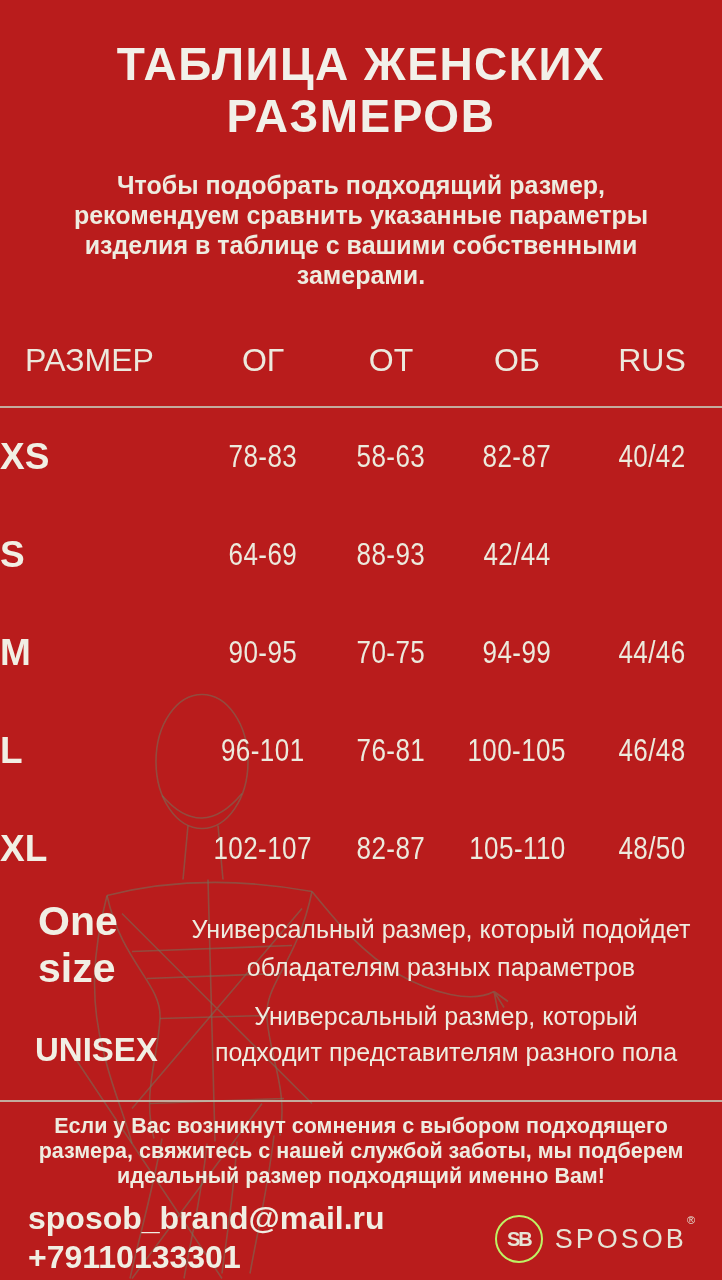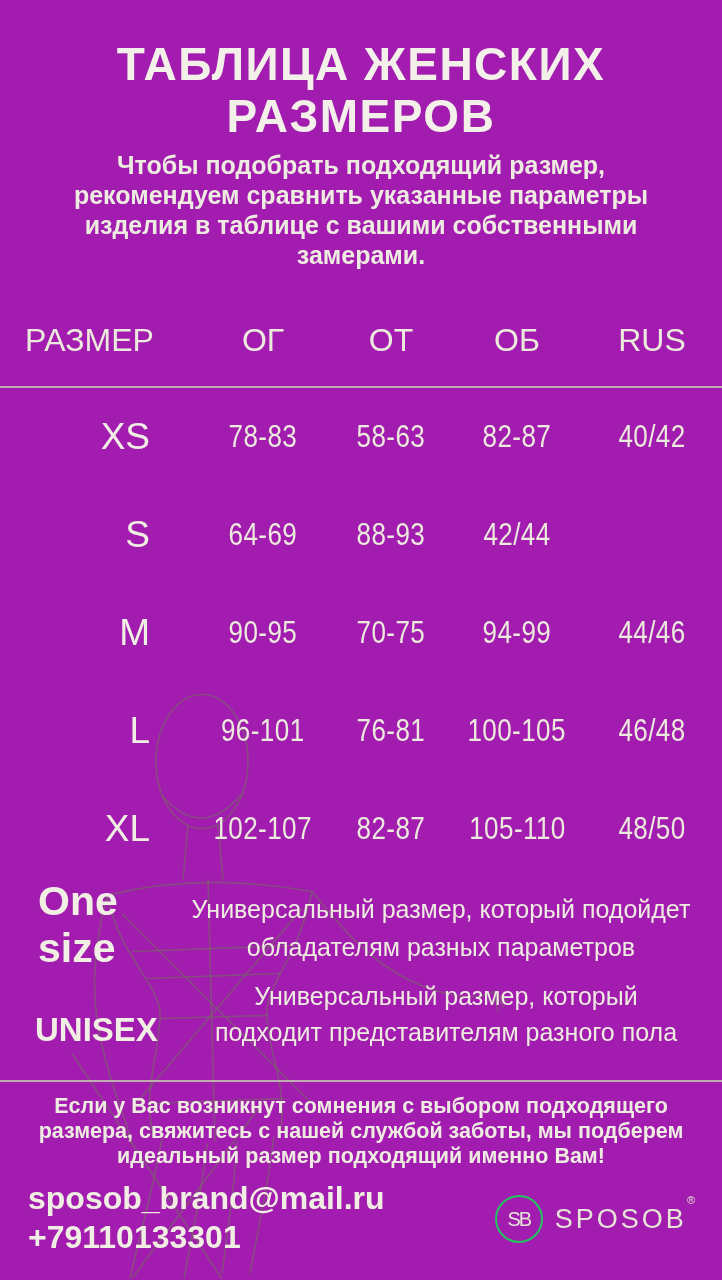--- a/index.html
+++ b/index.html
@@ -1,68 +1,68 @@
 <!DOCTYPE html>
 <html><head>
 <meta charset="utf-8">
 <style>
   html,body{margin:0;padding:0;background:#2e2d22;}
   .card{
     position:relative;
     width:722px;height:1280px;
-    background:#a21caf;
+    background:#b91c1c;
     overflow:hidden;
     font-family:"Liberation Sans", sans-serif;
     color:#efede2;
     box-sizing:border-box;
     padding-top:38px;
   }
   .sketch{position:absolute;left:12px;top:672px;z-index:0;pointer-events:none;}
   .content{position:relative;z-index:1;}
 
   .title{ text-align:center; font-weight:800; font-size:46px; line-height:52px; letter-spacing:1.5px; color:#f2f0e9;}
-  .intro{ margin-top:8px; text-align:center; font-weight:700; font-size:25px; line-height:30px; color:#eeece0;}
+  .intro{ margin-top:28px; text-align:center; font-weight:700; font-size:25px; line-height:30px; color:#eeece0;}
 
   .tbl-header{
     margin-top:46px;
     display:grid;
     grid-template-columns:196px 134px 122px 130px 140px;
     font-weight:400; font-size:32px; line-height:48px; color:#ece9dd;
     align-items:center;
   }
   .tbl-header .h-size{ padding-left:25px; text-align:left;}
   .tbl-header .h-val{ text-align:center;}
   .rule{ margin-top:22px; height:2px; background:#c6c4b4; opacity:.85;}
   .rule2{ margin-top:30px; height:2px; background:#c6c4b4; opacity:.85;}
 
   .tbl-row{
     display:grid;
     grid-template-columns:196px 134px 122px 130px 140px;
     height:98px; align-items:center;
   }
-  .cell-size{ width:150px; text-align:right; font-weight:400; font-size:37px; color:#f1efe4;}
+  .cell-size{ width:150px; text-align:left; font-weight:700; font-size:37px; color:#f1efe4;}
   .cell-val{ text-align:center; font-weight:400; font-size:31px; color:#eceadd; }
   .cell-val span{ display:inline-block; transform:scaleX(.84); letter-spacing:.5px; white-space:nowrap;}
 
   .special{ display:flex; padding:0 8px 0 38px; box-sizing:border-box;}
   .onesize-label{ flex:0 0 130px; font-weight:700; font-size:41px; line-height:47px; color:#f1efe4;}
   .onesize-desc{ flex:1; padding-top:12px; text-align:center; font-size:25px; line-height:38px; font-weight:400; color:#eeece0;}
   .unisex{ margin-top:6px; display:flex; align-items:flex-end; padding:0 10px 0 35px; box-sizing:border-box;}
   .unisex-label{ flex:0 0 145px; font-weight:700; font-size:33px; line-height:40px; color:#f1efe4;}
   .unisex-desc{ flex:1; text-align:center; font-size:25px; line-height:36px; font-weight:400; color:#eeece0;}
 
   .footnote{ margin-top:12px; text-align:center; font-weight:700; font-size:21.5px; line-height:25px; color:#eeece0;}
 
   .contacts{ margin-top:10px; display:flex; justify-content:space-between; align-items:flex-end; padding:0 24px 0 28px;}
   .contact-col{ font-weight:700; font-size:32px; line-height:39px; color:#f0eee3;}
   .brand{ display:flex; align-items:center; gap:12px; padding-bottom:14px;}
   .monogram{
-    width:44px;height:44px; border:2px solid #22c55e; border-radius:50%;
+    width:44px;height:44px; border:2px solid #bef264; border-radius:50%;
     display:flex;align-items:center;justify-content:center;
-    font-size:20px; font-weight:400; letter-spacing:-2px; color:#e6e4d6;
+    font-size:20px; font-weight:700; letter-spacing:-2px; color:#e6e4d6;
   }
   .brand-name{ font-weight:300; font-size:27px; letter-spacing:3px; color:#e6e4d6;}
   .reg{ font-size:11px; vertical-align:top; position:relative; top:-10px; color:#e6e4d6;}
 </style>
 </head>
 <body>
 
 <div class="card">
 
   <svg class="sketch" width="520" height="608" viewBox="0 0 520 605" fill="none" stroke="#73725b" stroke-opacity="0.55" stroke-width="1.6">

